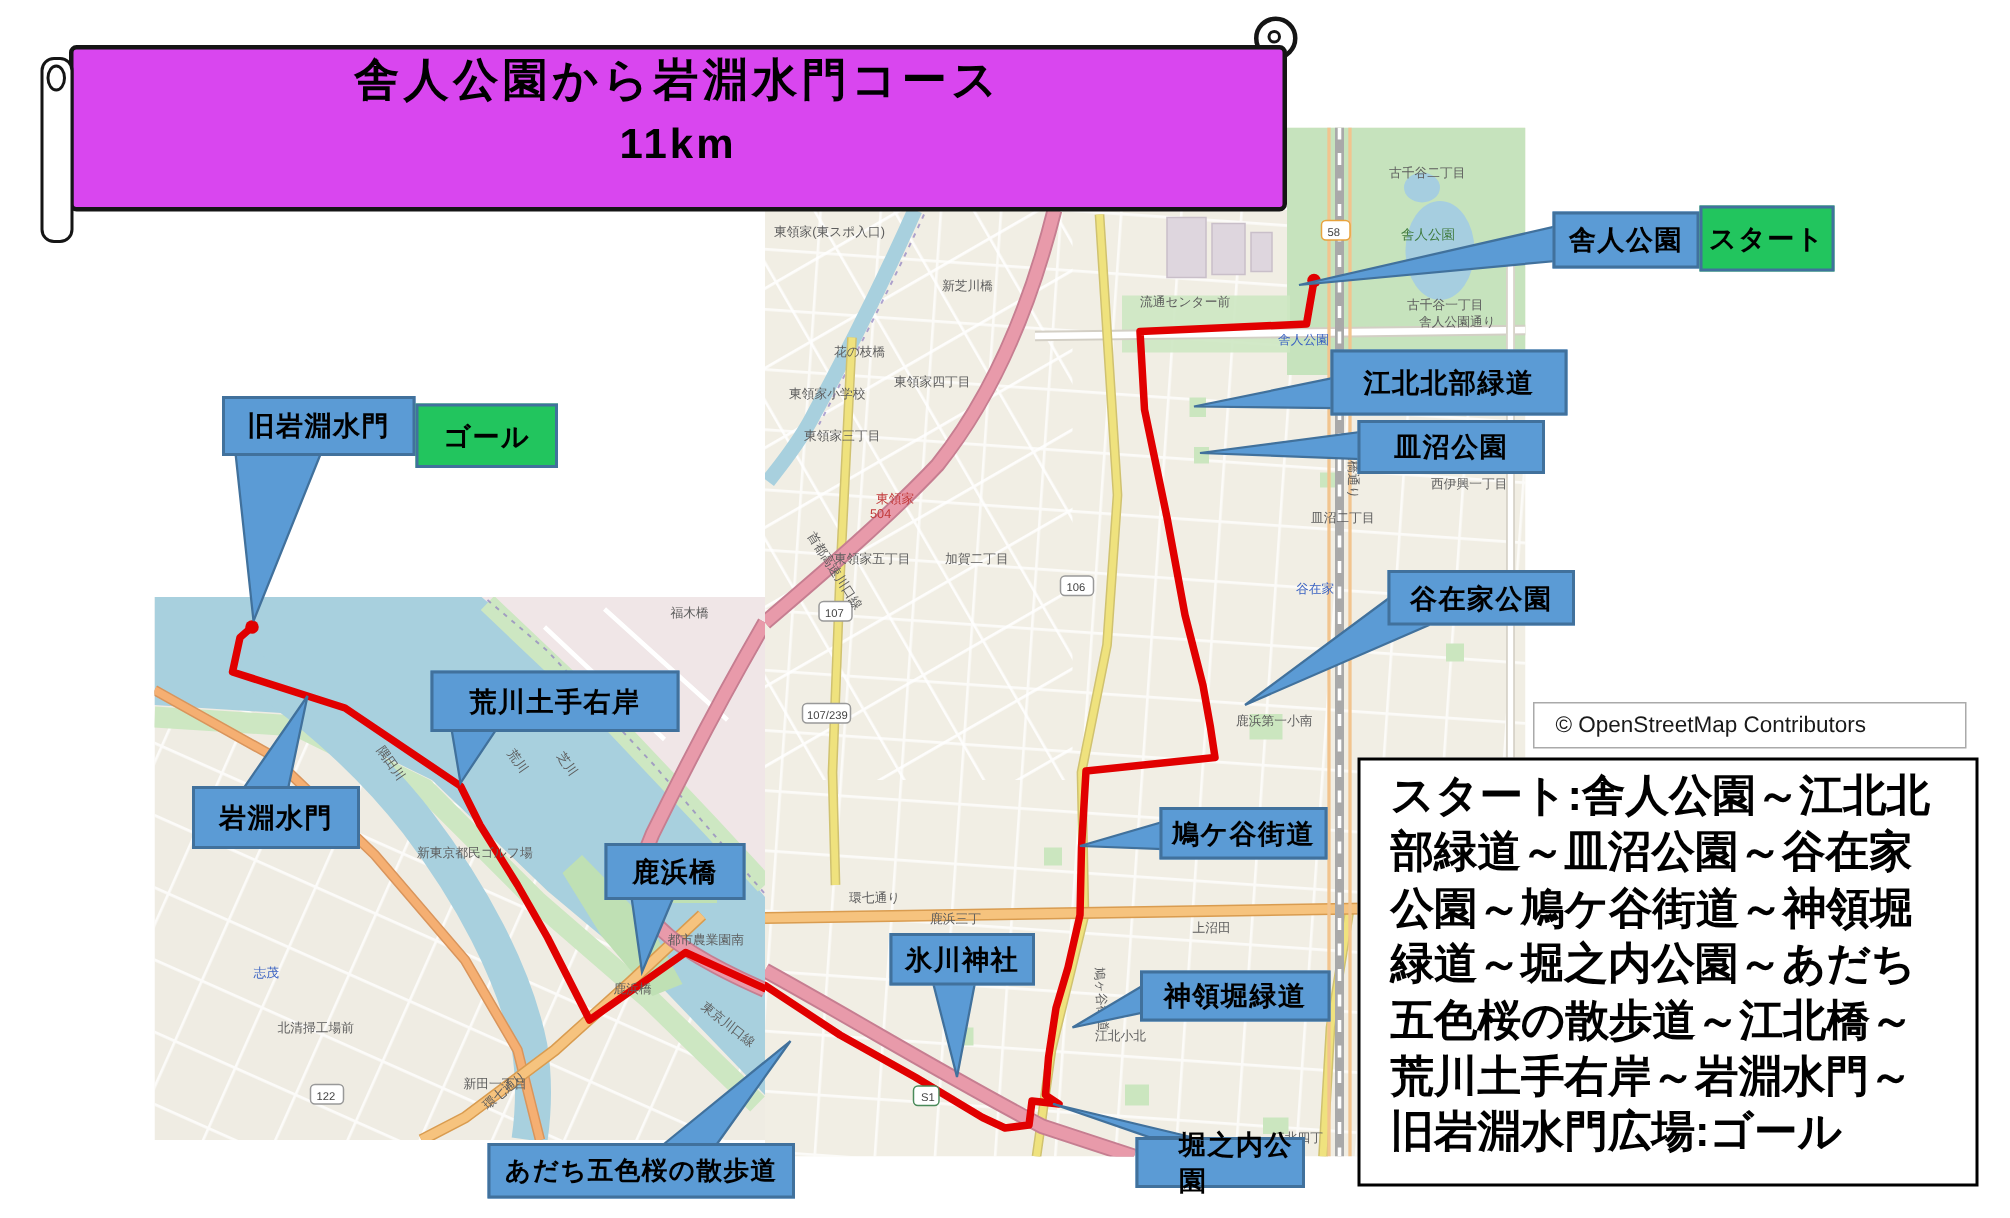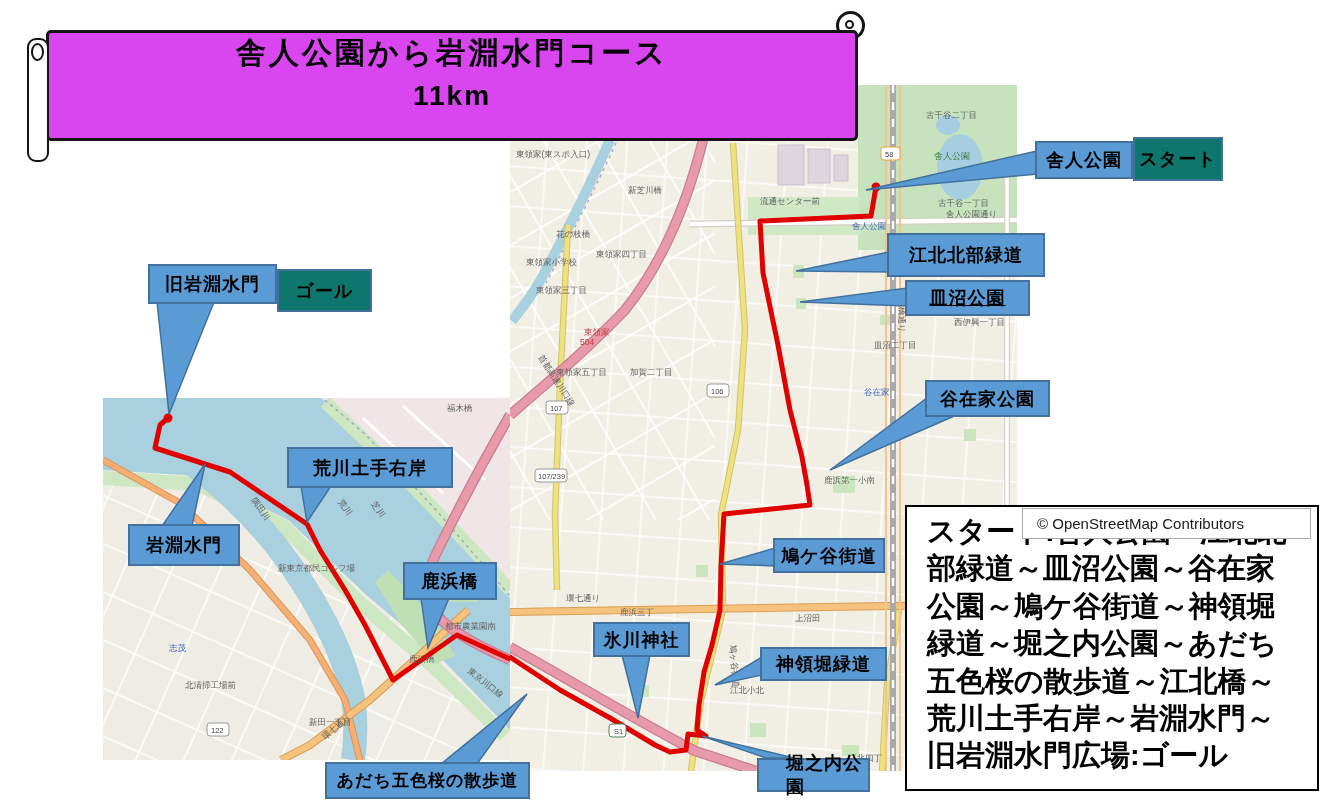--- a/index.html
+++ b/index.html
@@ -4,36 +4,36 @@
 <style>
   html,body{margin:0;padding:0;}
   body{width:1340px;height:812px;position:relative;overflow:hidden;background:#fff;
        font-family:"Liberation Sans", sans-serif;}
   .map{position:absolute;z-index:5;}
   .map svg{display:block;}
   #tails{position:absolute;left:0;top:0;z-index:20;pointer-events:none;}
   .callout{position:absolute;z-index:30;background:#5B9BD5;border:2px solid #41719C;
            color:#000;font-weight:600;display:flex;align-items:center;justify-content:center;
            font-size:18px;letter-spacing:1px;box-sizing:border-box;}
-  .callout.orange{background:#0f766e;}
+  .callout.orange{background:#22c55e;}
   .banner-main{position:absolute;left:46px;top:30px;width:806px;height:105px;background:#d946ef;
                border:3px solid #151515;border-radius:5px;z-index:40;display:flex;flex-direction:column;
                align-items:center;justify-content:flex-start;}
   .banner-roll{position:absolute;left:27px;top:38px;width:18px;height:120px;background:#fff;
                border:2.5px solid #151515;border-radius:9px;z-index:41;}
   .banner-roll .knob{position:absolute;left:2px;top:3px;width:9px;height:14px;border:2px solid #151515;
                border-radius:50%;}
   .banner-curl{position:absolute;left:836px;top:11px;width:23px;height:23px;background:#fff;
                border:3px solid #151515;border-radius:50%;z-index:39;}
   .banner-curl .dot{position:absolute;left:6px;top:6px;width:5px;height:5px;border:2px solid #151515;border-radius:50%;}
   .title1{font-size:30px;font-weight:700;color:#000;letter-spacing:3px;}
   .title2{font-size:28px;font-weight:700;color:#000;margin-top:6px;letter-spacing:2px;}
   .copyright{position:absolute;left:1022px;top:468px;width:289px;height:31px;background:#fff;
              border:1.5px solid #aaa;z-index:50;display:flex;align-items:center;padding-left:14px;
-             font-size:15px;color:#1a1a1a;box-sizing:border-box;margin-top:40px;}
+             font-size:15px;color:#1a1a1a;box-sizing:border-box;}
   .description{position:absolute;left:905px;top:505px;width:414px;height:286px;background:#fff;
                border:2px solid #000;z-index:45;box-sizing:border-box;padding:6px 20px;
                font-size:29px;font-weight:700;color:#000;line-height:1.29;white-space:pre-line;}
   text{font-family:"Liberation Sans", sans-serif;}
   .lbl{font-size:8.5px;fill:#5d5d5d;}
   .lbl-red{font-size:8.5px;fill:#c23a3a;}
   .lbl-blue{font-size:8.5px;fill:#3a62c2;}
   .lbl-green{font-size:9px;fill:#3f7a3c;}
   .lbl-bdg{font-size:7.5px;fill:#444;}
 </style>
@@ -231,21 +231,21 @@
     <polygon points="421,598 449,598 428,648"></polygon>
     <polygon points="301,486 331,486 307,522"></polygon>
     <polygon points="162,526 192,526 205,464"></polygon>
     <polygon points="157,302 214,302 169,414"></polygon>
   </g>
 </svg>
 
 <div class="callout" style="left:1035px;top:141px;width:98px;height:38px;">舎人公園</div>
 <div class="callout orange" style="left:1133px;top:137px;width:90px;height:44px;">スタート</div>
 <div class="callout" style="left:887px;top:233px;width:158px;height:44px;">江北北部緑道</div>
-<div class="callout" style="left:905px;top:280px;width:125px;height:36px;text-decoration:underline;">皿沼公園</div>
+<div class="callout" style="left:905px;top:280px;width:125px;height:36px;">皿沼公園</div>
 <div class="callout" style="left:925px;top:380px;width:125px;height:37px;">谷在家公園</div>
 <div class="callout" style="left:773px;top:538px;width:112px;height:35px;">鳩ケ谷街道</div>
 <div class="callout" style="left:760px;top:647px;width:127px;height:34px;">神領堀緑道</div>
 <div class="callout" style="left:757px;top:758px;width:113px;height:34px;padding-left:27px;">堀之内公園</div>
 <div class="callout" style="left:593px;top:622px;width:97px;height:35px;">氷川神社</div>
 <div class="callout" style="left:325px;top:762px;width:205px;height:37px;font-size:17px;">あだち五色桜の散歩道</div>
 <div class="callout" style="left:403px;top:562px;width:94px;height:38px;">鹿浜橋</div>
 <div class="callout" style="left:287px;top:447px;width:166px;height:41px;">荒川土手右岸</div>
 <div class="callout" style="left:128px;top:524px;width:112px;height:42px;">岩淵水門</div>
 <div class="callout" style="left:148px;top:264px;width:129px;height:40px;">旧岩淵水門</div>

